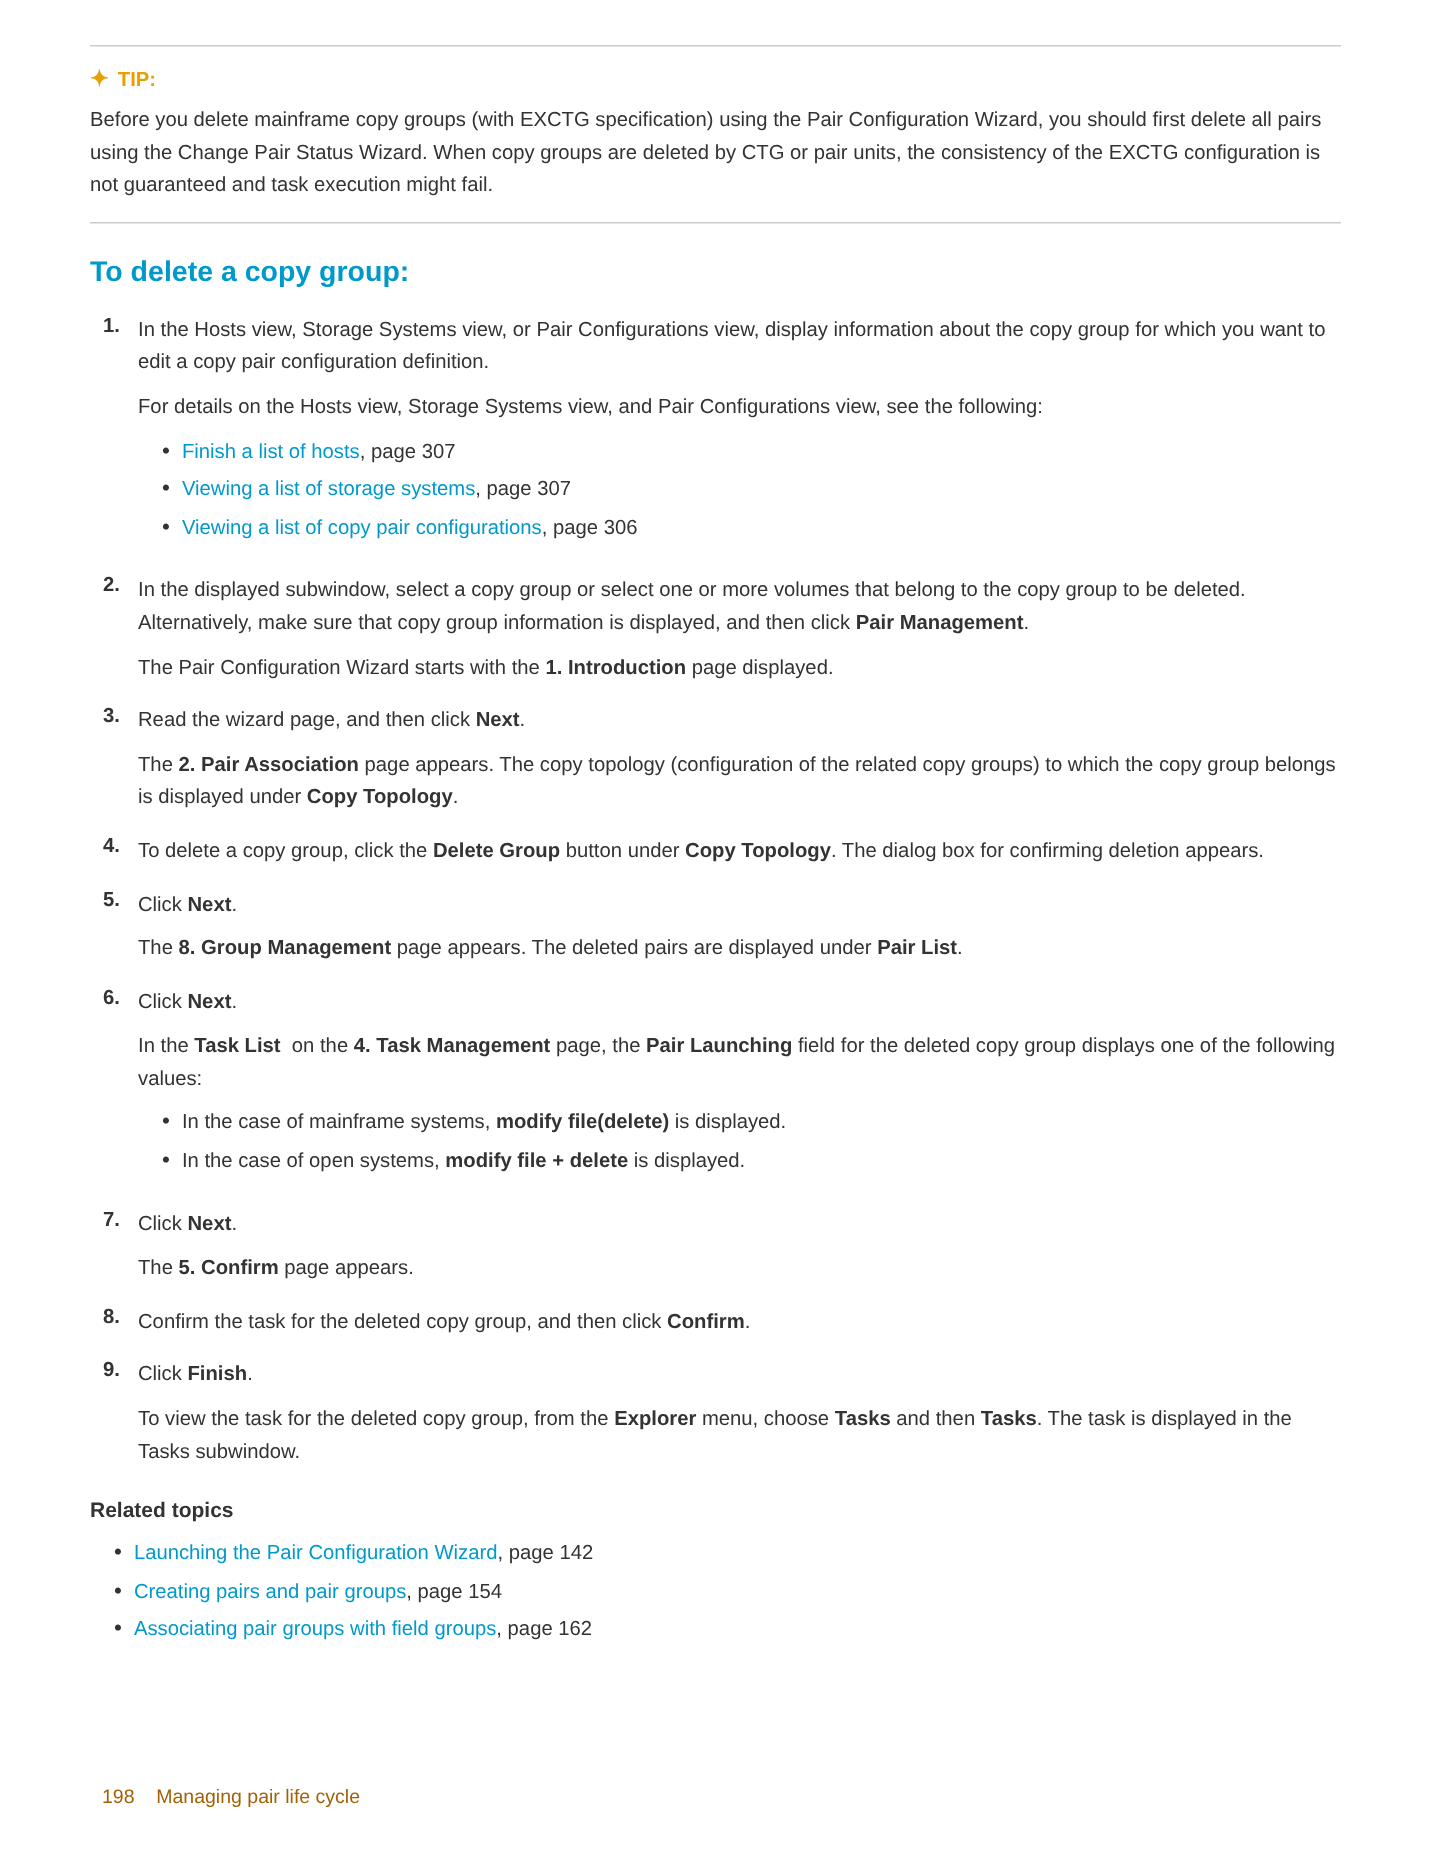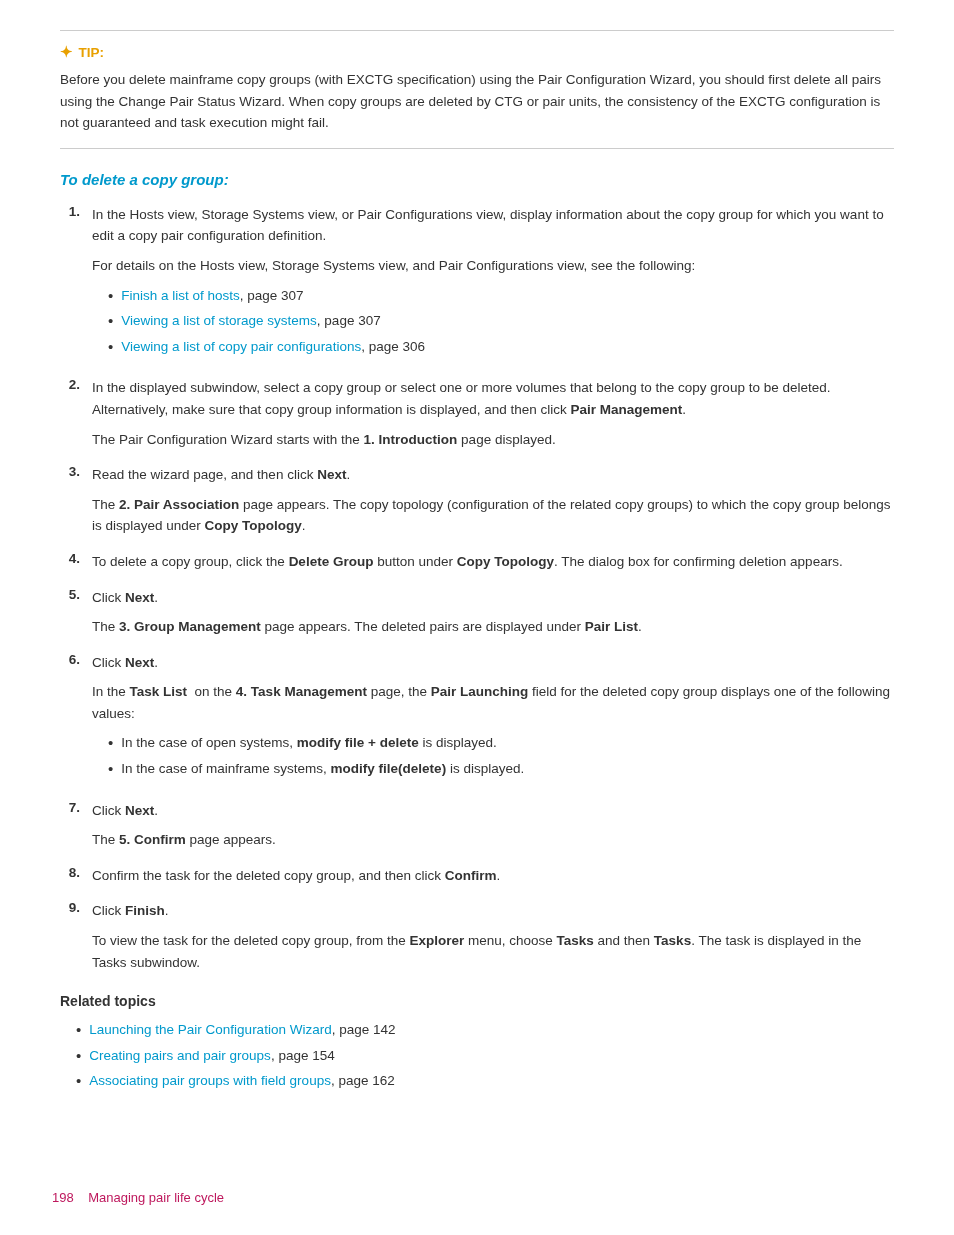--- a/index.html
+++ b/index.html
@@ -37,24 +37,23 @@
     }
     .tip-body {
       color: #333;
       font-size: 13.5px;
       line-height: 1.6;
       padding-left: 0;
     }
     .section-title {
       color: #0099cc;
       font-weight: bold;
-      font-size: 15px;
+      font-size: 19px;
       margin-bottom: 16px;
       margin-top: 4px;
-      font-style: italic;
     }
     .steps-list {
       list-style: none;
       padding: 0;
       margin: 0;
     }
     .step-item {
       display: flex;
       gap: 12px;
       margin-bottom: 14px;
@@ -114,23 +113,23 @@
       margin-top: 20px;
     }
     .related-title {
       font-weight: bold;
       font-size: 14px;
       margin-bottom: 10px;
     }
     .footer-text {
       position: absolute;
       bottom: 30px;
-      left: 52px;
+      left: 68px;
       font-size: 13px;
-      color: #be185d;
+      color: #a16207;
     }
   </style>
 </head>
 <body>
 
 <div class="page">
 
   <div class="tip-box">
     <div class="tip-header">
       <span class="tip-icon">✦</span>
@@ -182,35 +181,35 @@
       <span class="step-num">4.</span>
       <div class="step-content">
         <p>To delete a copy group, click the <b>Delete Group</b> button under <b>Copy Topology</b>. The dialog box for confirming deletion appears.</p>
       </div>
     </li>
 
     <li class="step-item">
       <span class="step-num">5.</span>
       <div class="step-content">
         <p>Click <b>Next</b>.</p>
-        <p class="sub-note">The <b>3. Group Management</b> page appears. The deleted pairs are displayed under <b>Pair List</b>.</p>
+        <p class="sub-note">The <b>8. Group Management</b> page appears. The deleted pairs are displayed under <b>Pair List</b>.</p>
       </div>
     </li>
 
     <li class="step-item">
       <span class="step-num">6.</span>
       <div class="step-content">
         <p>Click <b>Next</b>.</p>
         <p class="sub-note">In the <b>Task List</b>&nbsp; on the <b>4. Task Management</b> page, the <b>Pair Launching</b> field for the deleted copy group displays one of the following values:</p>
         <ul class="bullet-list">
           <li>
+              <span>In the case of mainframe systems, <b>modify file(delete)</b> is displayed.</span>
+            </li>
+          <li>
               <span>In the case of open systems, <b>modify file + delete</b> is displayed.</span>
-            </li>
-          <li>
-              <span>In the case of mainframe systems, <b>modify file(delete)</b> is displayed.</span>
             </li>
         </ul>
       </div>
     </li>
 
     <li class="step-item">
       <span class="step-num">7.</span>
       <div class="step-content">
         <p>Click <b>Next</b>.</p>
         <p class="sub-note">The <b>5. Confirm</b> page appears.</p>

